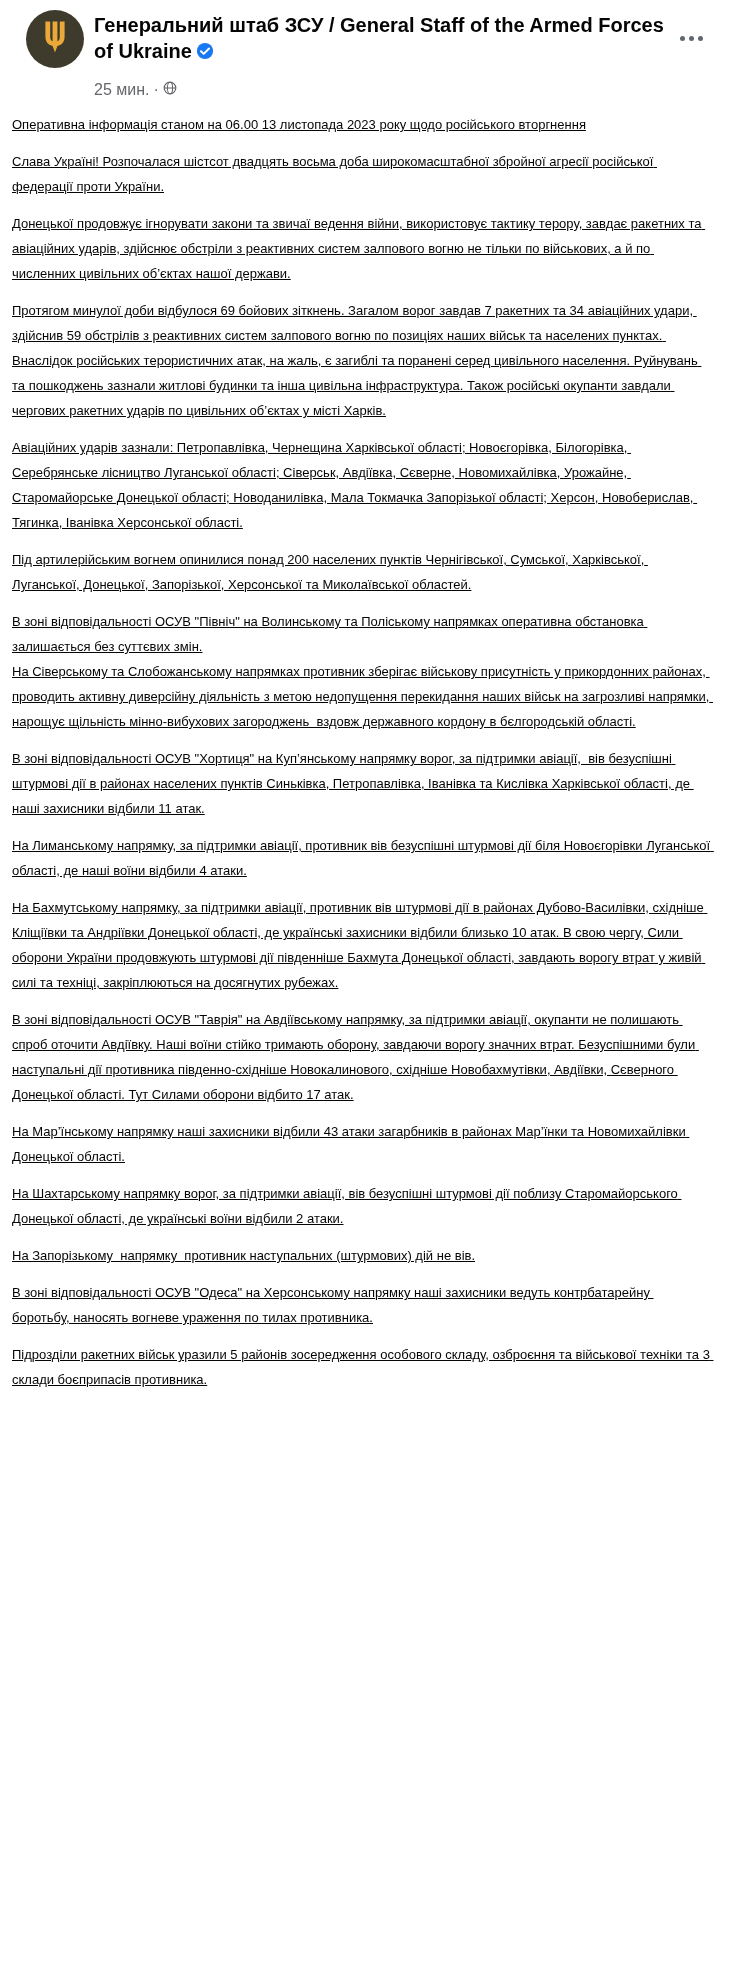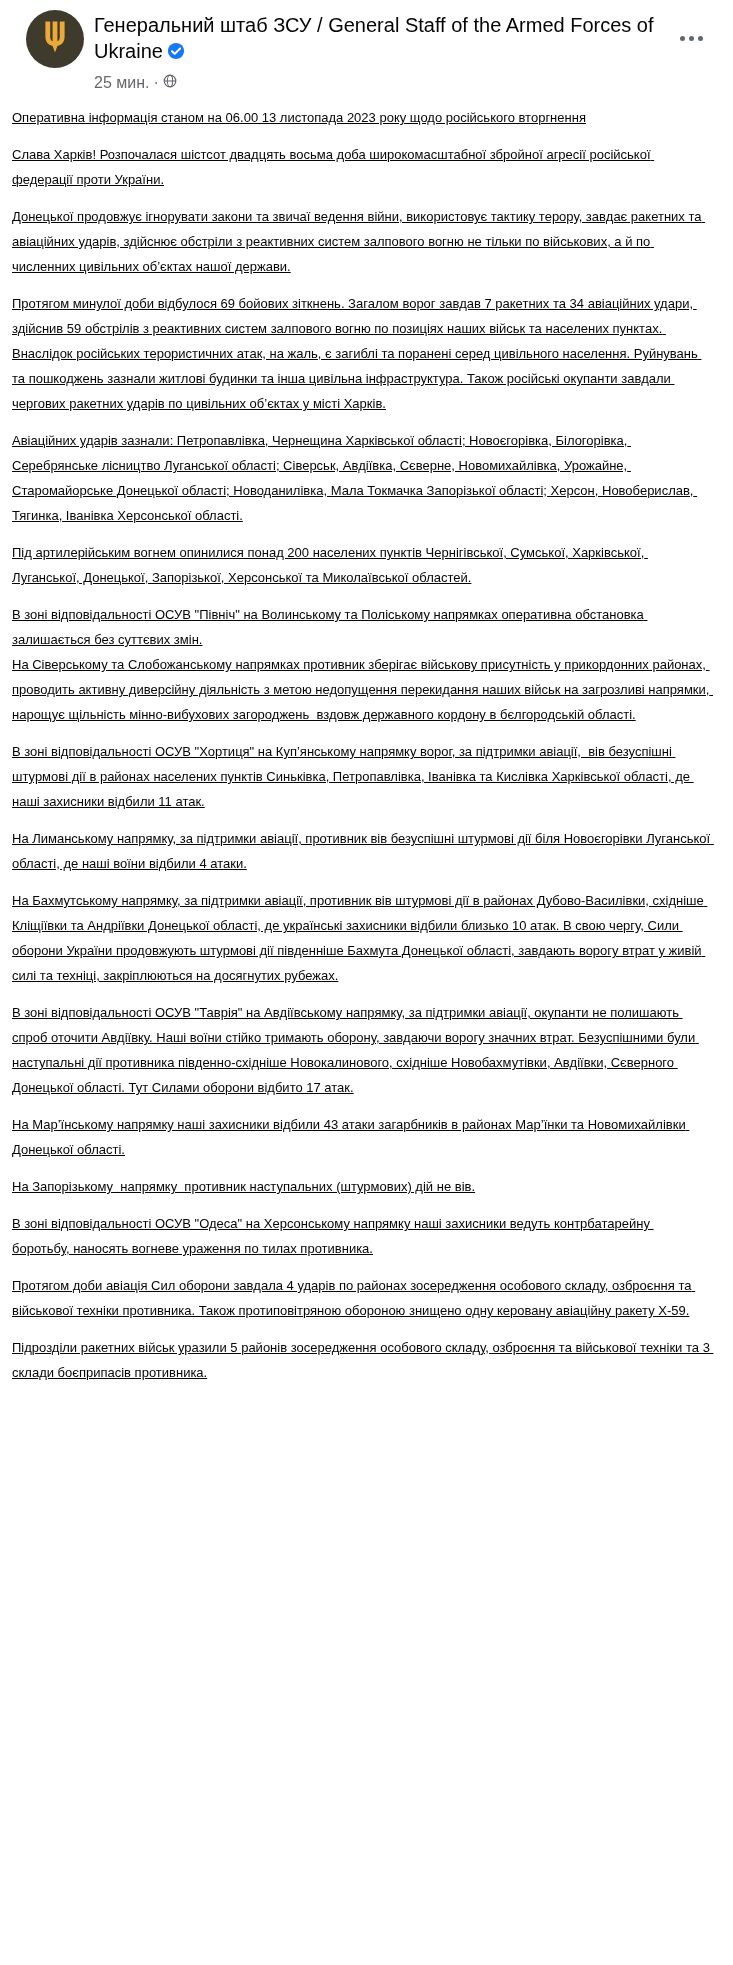--- a/index.html
+++ b/index.html
@@ -33,34 +33,34 @@
     cursor: pointer;
   }
   .header-text {
     margin-left: 10px;
     padding-top: 2px;
     max-width: 580px;
   }
   .page-name {
     font-size: 20px;
     line-height: 26px;
-    font-weight: normal;
+    font-weight: bold;
     color: #050505;
     cursor: pointer;
   }
   .verified-badge {
     display: inline-block;
     vertical-align: -2px;
     margin-left: 4px;
   }
   .post-meta {
     font-size: 16px;
     line-height: 20px;
     color: #65676b;
-    margin-top: 6px;
+    margin-top: 13px;
     display: flex;
     align-items: center;
     gap: 4px;
     cursor: pointer;
   }
   .meta-dot {
     font-size: 16px;
     color: #65676b;
   }
   .globe-icon {
@@ -139,31 +139,31 @@
     <div class="more-button" title="">
       <i></i>
         <i></i>
         <i></i>
     </div>
 
   </div>
 
   <div class="post-body">
       <p class="post-paragraph">Оперативна інформація станом на 06.00 13 листопада 2023 року щодо російського вторгнення</p>
-      <p class="post-paragraph">Слава Харків! Розпочалася шістсот двадцять восьма доба широкомасштабної збройної агресії російської федерації проти України.</p>
+      <p class="post-paragraph">Слава Україні! Розпочалася шістсот двадцять восьма доба широкомасштабної збройної агресії російської федерації проти України.</p>
       <p class="post-paragraph">Донецької продовжує ігнорувати закони та звичаї ведення війни, використовує тактику терору, завдає ракетних та авіаційних ударів, здійснює обстріли з реактивних систем залпового вогню не тільки по військових, а й по численних цивільних об’єктах нашої держави.</p>
       <p class="post-paragraph">Протягом минулої доби відбулося 69 бойових зіткнень. Загалом ворог завдав 7 ракетних та 34 авіаційних удари, здійснив 59 обстрілів з реактивних систем залпового вогню по позиціях наших військ та населених пунктах. Внаслідок російських терористичних атак, на жаль, є загиблі та поранені серед цивільного населення. Руйнувань та пошкоджень зазнали житлові будинки та інша цивільна інфраструктура. Також російські окупанти завдали чергових ракетних ударів по цивільних об’єктах у місті Харків.</p>
       <p class="post-paragraph">Авіаційних ударів зазнали: Петропавлівка, Чернещина Харківської області; Новоєгорівка, Білогорівка, Серебрянське лісництво Луганської області; Сіверськ, Авдіївка, Сєверне, Новомихайлівка, Урожайне, Старомайорське Донецької області; Новоданилівка, Мала Токмачка Запорізької області; Херсон, Новоберислав, Тягинка, Іванівка Херсонської області.</p>
       <p class="post-paragraph">Під артилерійським вогнем опинилися понад 200 населених пунктів Чернігівської, Сумської, Харківської, Луганської, Донецької, Запорізької, Херсонської та Миколаївської областей.</p>
       <p class="post-paragraph">В зоні відповідальності ОСУВ "Північ" на Волинському та Поліському напрямках оперативна обстановка залишається без суттєвих змін.
 На Сіверському та Слобожанському напрямках противник зберігає військову присутність у прикордонних районах, проводить активну диверсійну діяльність з метою недопущення перекидання наших військ на загрозливі напрямки, нарощує щільність мінно-вибухових загороджень  вздовж державного кордону в бєлгородській області.</p>
       <p class="post-paragraph">В зоні відповідальності ОСУВ "Хортиця" на Куп’янському напрямку ворог, за підтримки авіації,  вів безуспішні штурмові дії в районах населених пунктів Синьківка, Петропавлівка, Іванівка та Кислівка Харківської області, де наші захисники відбили 11 атак.</p>
       <p class="post-paragraph">На Лиманському напрямку, за підтримки авіації, противник вів безуспішні штурмові дії біля Новоєгорівки Луганської області, де наші воїни відбили 4 атаки.</p>
       <p class="post-paragraph">На Бахмутському напрямку, за підтримки авіації, противник вів штурмові дії в районах Дубово-Василівки, східніше Кліщіївки та Андріївки Донецької області, де українські захисники відбили близько 10 атак. В свою чергу, Сили оборони України продовжують штурмові дії південніше Бахмута Донецької області, завдають ворогу втрат у живій силі та техніці, закріплюються на досягнутих рубежах.</p>
       <p class="post-paragraph">В зоні відповідальності ОСУВ "Таврія" на Авдіївському напрямку, за підтримки авіації, окупанти не полишають спроб оточити Авдіївку. Наші воїни стійко тримають оборону, завдаючи ворогу значних втрат. Безуспішними були наступальні дії противника південно-східніше Новокалинового, східніше Новобахмутівки, Авдіївки, Сєверного Донецької області. Тут Силами оборони відбито 17 атак.</p>
       <p class="post-paragraph">На Мар’їнському напрямку наші захисники відбили 43 атаки загарбників в районах Мар’їнки та Новомихайлівки Донецької області.</p>
+      <p class="post-paragraph">На Шахтарському напрямку ворог, за підтримки авіації, вів безуспішні штурмові дії поблизу Старомайорського Донецької області, де українські воїни відбили 2 атаки.</p>
       <p class="post-paragraph">На Запорізькому  напрямку  противник наступальних (штурмових) дій не вів.</p>
       <p class="post-paragraph">В зоні відповідальності ОСУВ "Одеса" на Херсонському напрямку наші захисники ведуть контрбатарейну боротьбу, наносять вогневе ураження по тилах противника.</p>
-      <p class="post-paragraph">Протягом доби авіація Сил оборони завдала 4 ударів по районах зосередження особового складу, озброєння та військової техніки противника. Також протиповітряною обороною знищено одну керовану авіаційну ракету Х-59.</p>
       <p class="post-paragraph">Підрозділи ракетних військ уразили 5 районів зосередження особового складу, озброєння та військової техніки та 3 склади боєприпасів противника.</p>
     </div>
 
 </div>
 
 </body></html>

